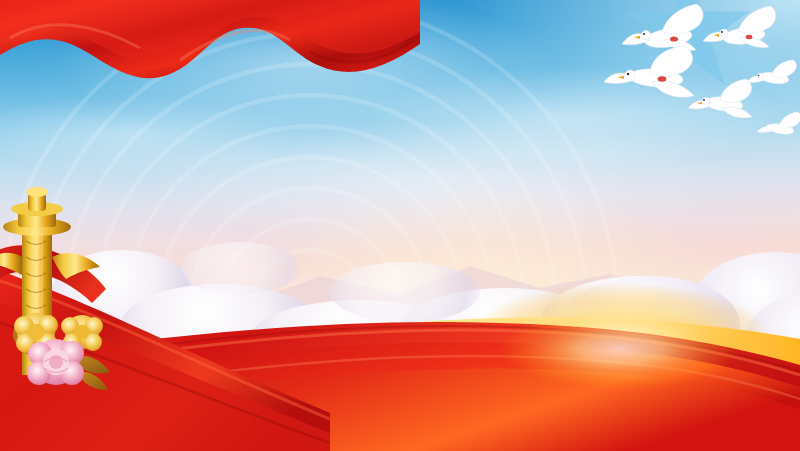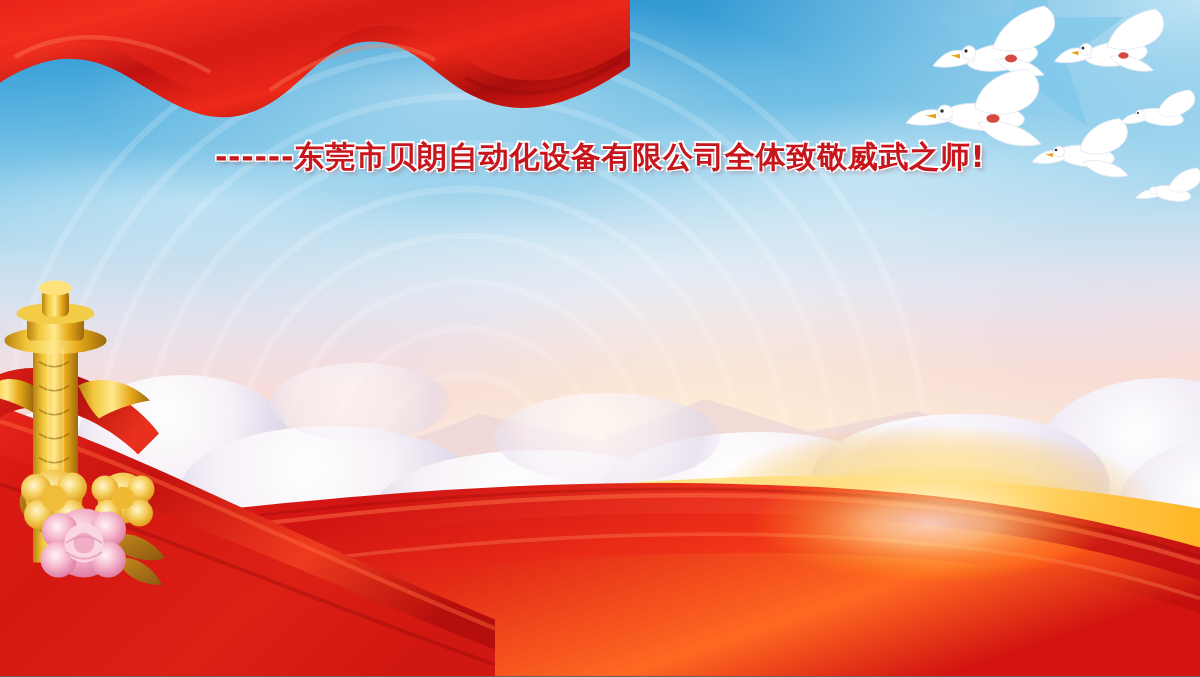--- a/index.html
+++ b/index.html
@@ -417,16 +417,15 @@
   <svg class="dove" style="left:756px;top:110px;width:48px;height:32px" viewBox="0 0 48 32">
     <g fill="#ffffff" stroke="#e8eef4" stroke-width=".5">
       <ellipse cx="25" cy="19" rx="13" ry="4.8" transform="rotate(10 25 19)"></ellipse>
       <path d="M14,18 C9,15 5,18 1,22 C7,23 11,22 16,21 Z"></path>
       <path d="M23,16 C25,9 32,3 42,2 C46,5 46,11 40,15 C34,19 27,19 23,16 Z"></path>
       <circle cx="13" cy="17" r="2.5"></circle>
     </g>
   </svg>
 
   <div id="textblock">
-    <div id="subtitle">------东莞市贝朗自动化设备有限公司全体致敬威武之师!</div>
   </div>
 
 </div>
 
 </body></html>

